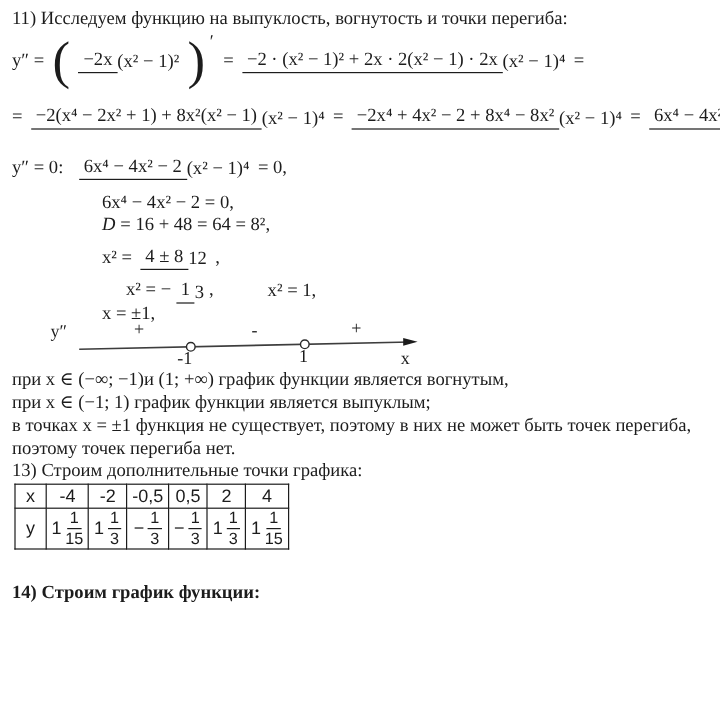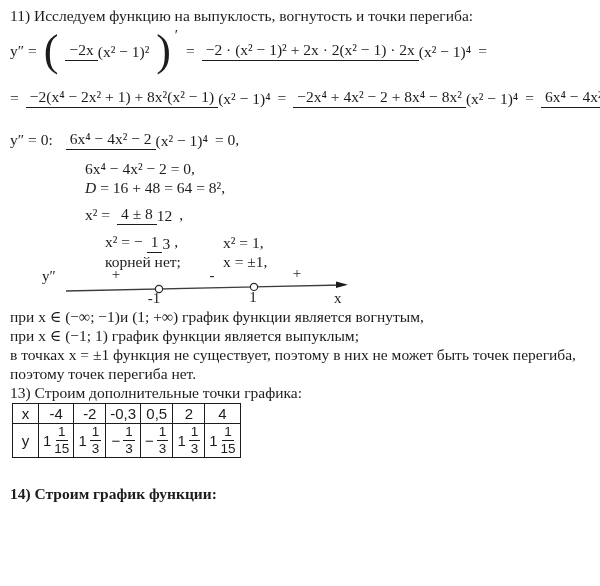--- a/index.html
+++ b/index.html
@@ -124,21 +124,20 @@
         <span class="frac">
           <span class="num">1</span>
           <span class="den">3</span>
         </span>
         <span>,</span>
       </span>
       <span>x² = 1,</span>
     </div>
 
     <div class="colrow">
-      <span class="col-left">корней нет;</span>
       <span>x = ±1,</span>
     </div>
   </div>
 
   <svg class="numline" viewBox="0 0 330 38" width="330" height="38">
     <text x="0" y="12">y″</text>
     <line class="axis" x1="24" y1="22" x2="300" y2="16"></line>
     <polygon class="arrow" points="306,15.7 294,12.6 294,19.1"></polygon>
     <text x="74" y="10" text-anchor="middle">+</text>
     <text x="170" y="11" text-anchor="middle">-</text>
@@ -157,21 +156,21 @@
 
 
   <p class="txt mt16">13) Строим дополнительные точки графика:</p>
 
   <table class="pts">
     <tbody>
         <tr class="xr">
       <td class="lab">x</td>
       <td>-4</td>
       <td>-2</td>
-      <td>-0,3</td>
+      <td>-0,5</td>
       <td>0,5</td>
       <td>2</td>
       <td>4</td>
     </tr>
     <tr class="yr">
       <td class="lab">y</td>
       <td>
         <span class="mix">
               <span>1</span>
               <span class="sfrac">

